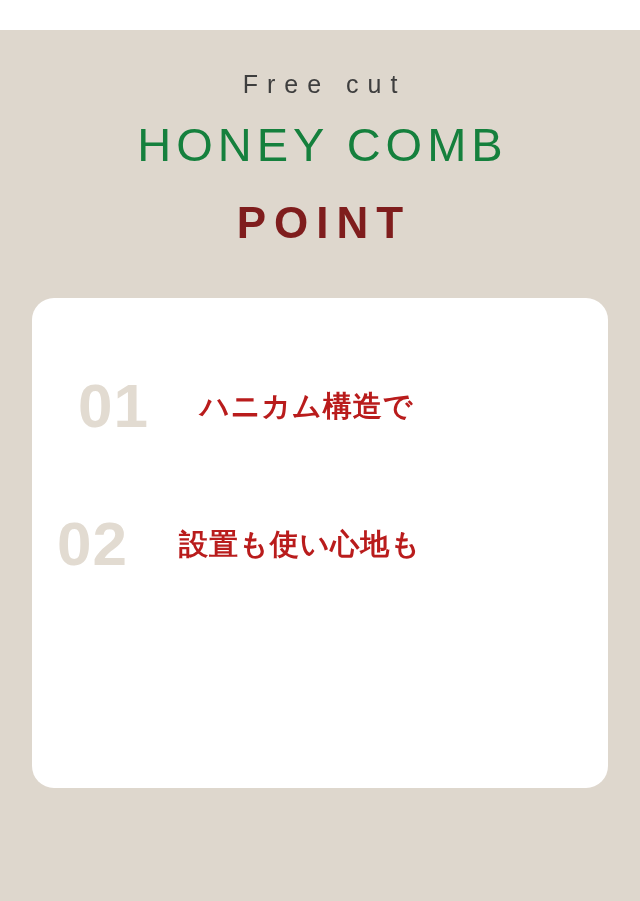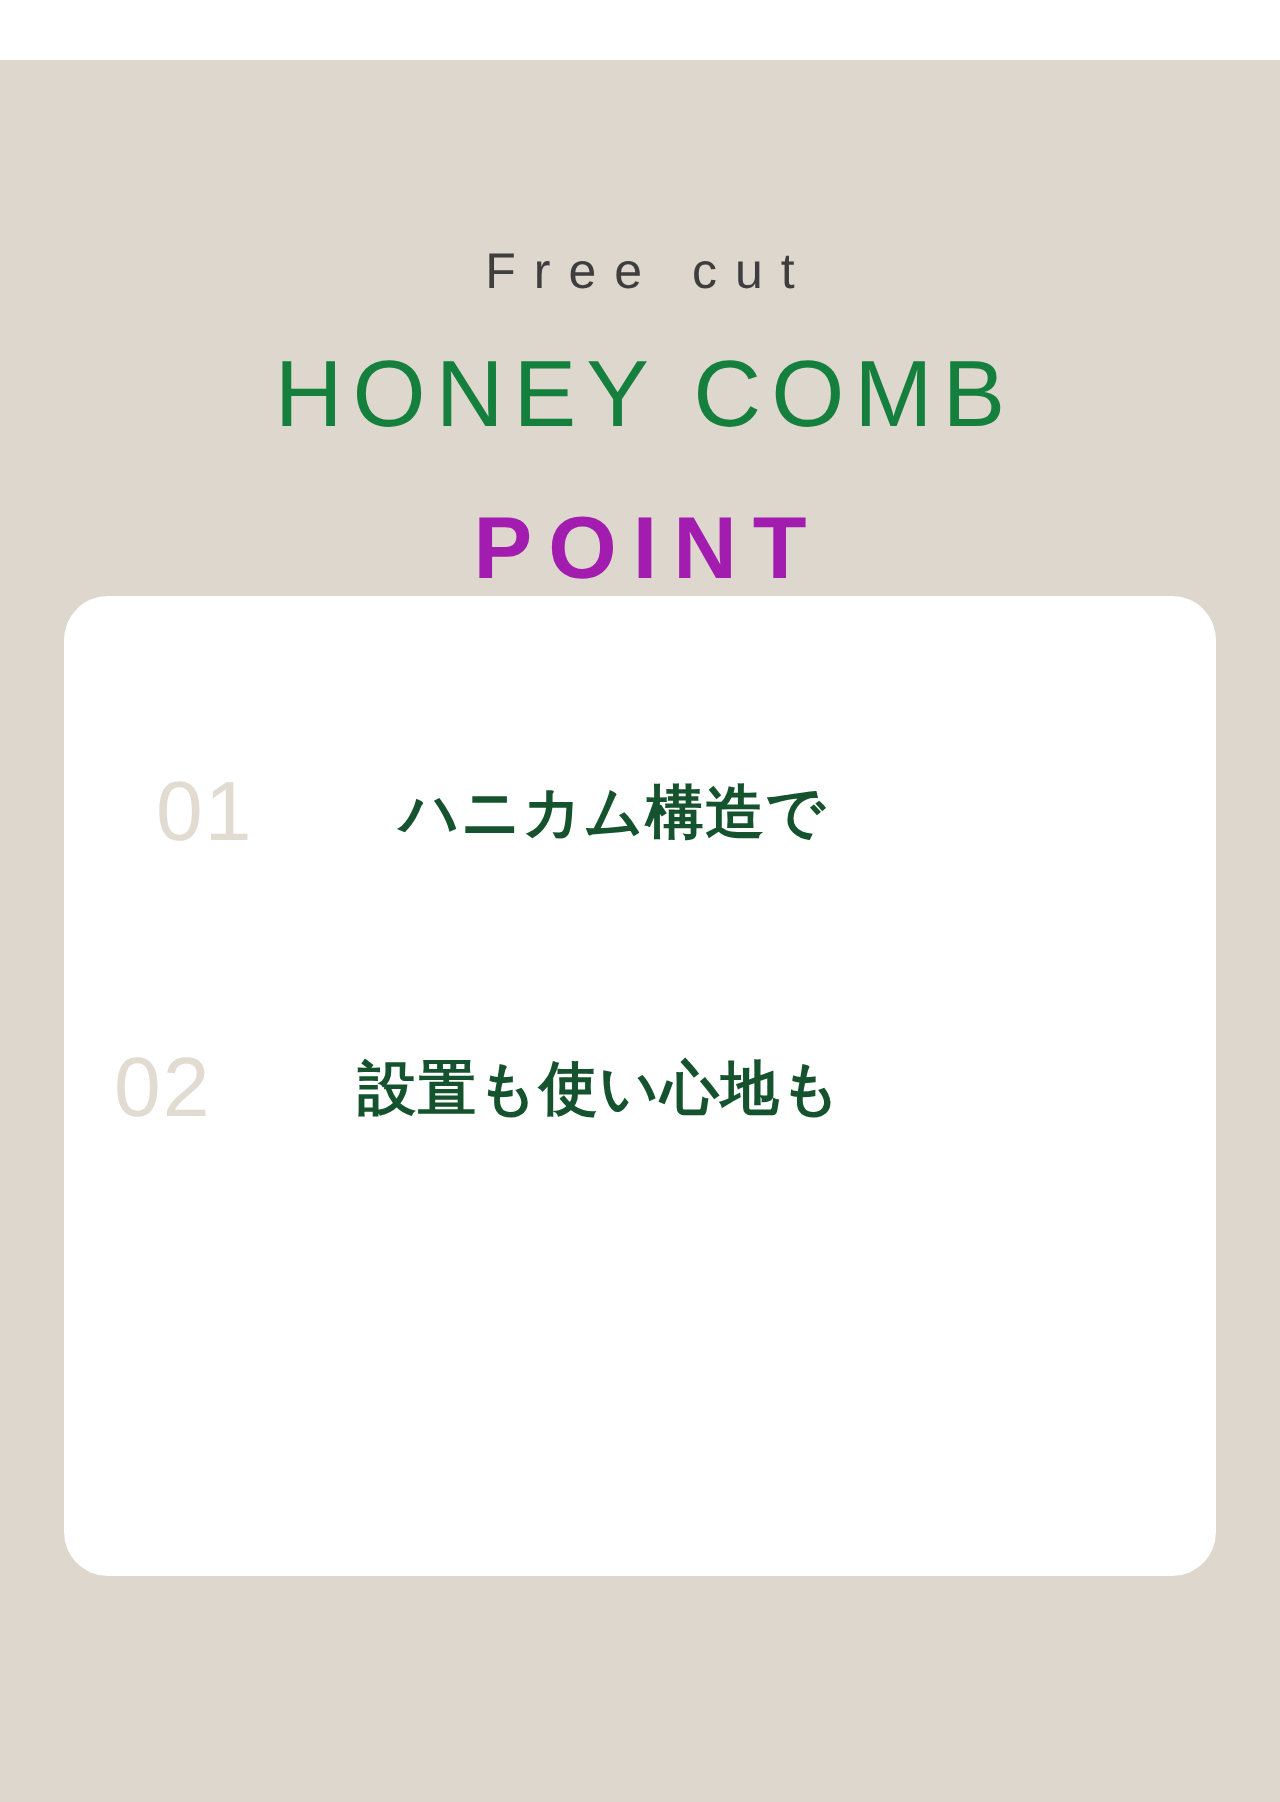--- a/index.html
+++ b/index.html
@@ -22,21 +22,21 @@
   }
   .banner-inner {
     position: absolute;
     left: 0;
     top: 30px;
     width: 640px;
     height: 871px;
     background: #ded7cd;
   }
   .header {
-    padding-top: 92px;
+    padding-top: 40px;
     text-align: center;
   }
   .eyebrow {
     font-family: "Liberation Sans", sans-serif;
     font-size: 25px;
     letter-spacing: 9px;
     color: #3e3e3e;
     font-weight: 400;
     text-indent: 9px;
   }
@@ -48,21 +48,21 @@
     color: #15803d;
     font-weight: 400;
     text-indent: 5px;
   }
   .point {
     margin-top: 26px;
     font-family: "Liberation Sans", sans-serif;
     font-size: 44px;
     font-weight: 700;
     letter-spacing: 8px;
-    color: #a21caf;
+    color: #7f1d1d;
     text-indent: 8px;
   }
   .card {
     position: absolute;
     left: 32px;
     top: 268px;
     width: 576px;
     height: 490px;
     background: #ffffff;
     border-radius: 22px;
@@ -75,38 +75,38 @@
     align-items: center;
     padding: 0 0 0 46px;
     height: 128px;
   }
   .row + .row {
     margin-top: 10px;
     padding-left: 25px;
   }
   .num {
     font-family: "Liberation Sans", sans-serif;
-    font-size: 42px;
-    font-weight: 400;
+    font-size: 62px;
+    font-weight: 700;
     color: #e2dbd1;
     letter-spacing: 1px;
     width: 122px;
     flex: 0 0 122px;
     line-height: 1;
   }
   .lines {
     display: flex;
     flex-direction: column;
     justify-content: center;
   }
   .line {
     font-family: "DejaVu Serif", serif;
     font-size: 29px;
     font-weight: 700;
-    color: #14532d;
+    color: #b91c1c;
     line-height: 1.52;
     letter-spacing: 1px;
     white-space: nowrap;
   }
   .line.smaller {
     font-size: 27px;
   }
 </style>
 </head>
 <body>

